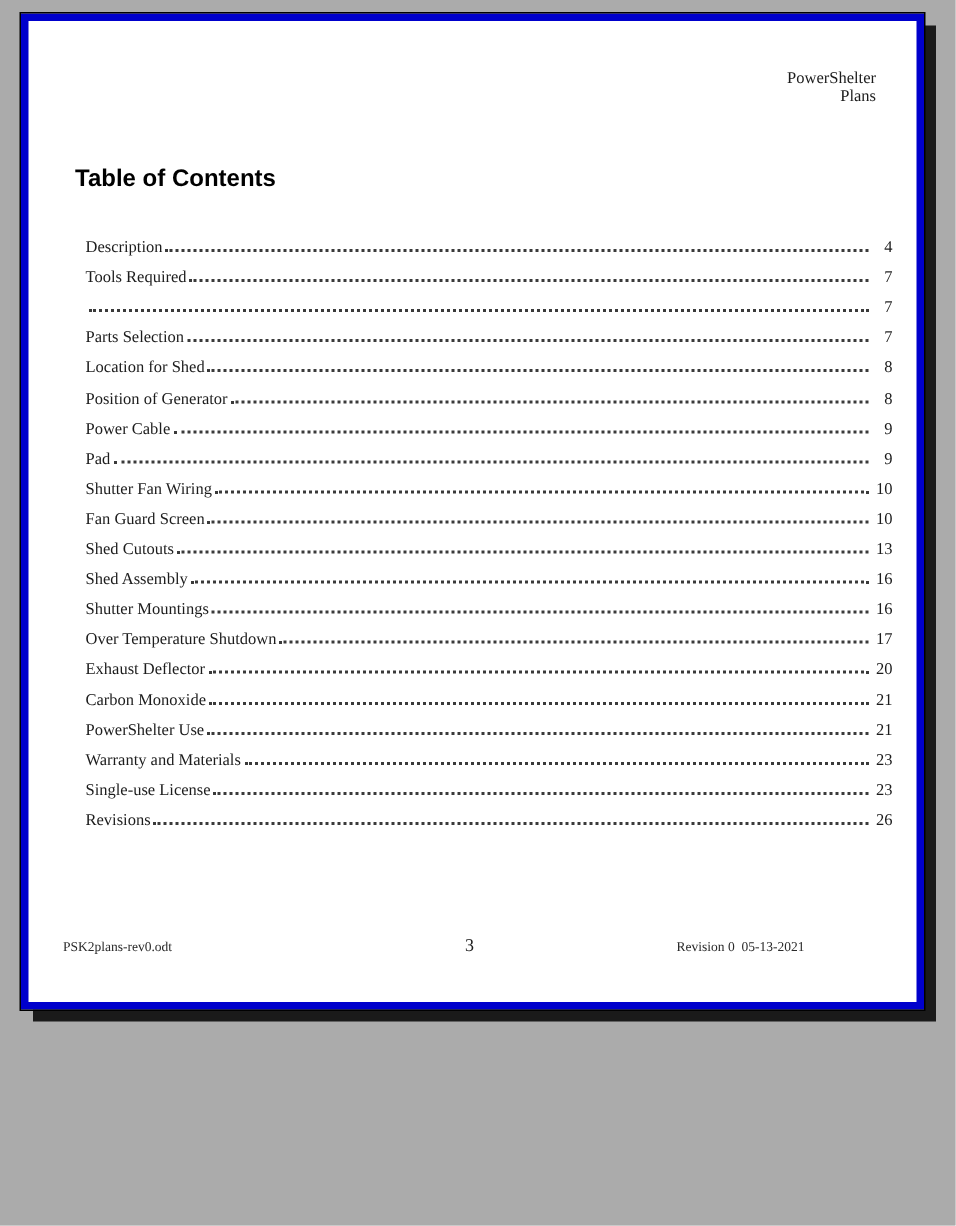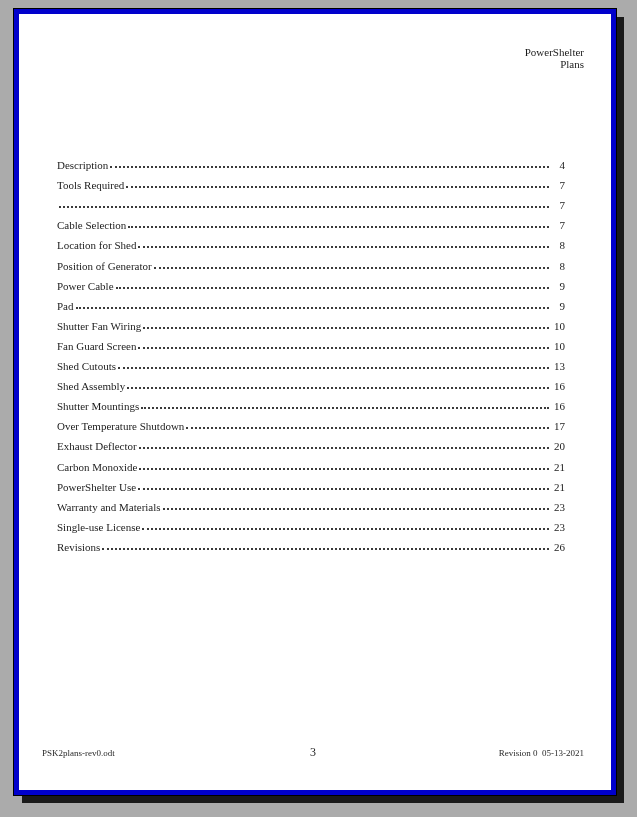--- a/index.html
+++ b/index.html
@@ -13,21 +13,21 @@
     width: 637px;
     height: 817px;
     background: #ababab;
     overflow: hidden;
   }
   .page {
     position: absolute;
     left: 14px;
     top: 9px;
     width: 602px;
-    height: 786px;
+    height: 664px;
     background: #ffffff;
     border: 5px solid #0000cc;
     outline: 1px solid #000000;
     box-shadow: 8px 8px 0 0 #1a1a1a;
   }
   .page-inner {
     position: relative;
     width: 100%;
     height: 100%;
     color: #1c1c1c;
@@ -47,21 +47,21 @@
     left: 31px;
     font-family: "Liberation Sans", sans-serif;
     font-weight: bold;
     font-size: 16px;
     color: #000000;
   }
   .toc-list {
     position: absolute;
     top: 140px;
     left: 38px;
-    right: 46px;
+    right: 16px;
   }
   .toc-row {
     display: flex;
     align-items: flex-end;
     height: 20.1px;
     font-size: 11px;
   }
   .toc-label {
     white-space: nowrap;
     line-height: 18px;
@@ -89,54 +89,55 @@
   }
   .footer-left  { flex: 1; text-align: left; }
   .footer-center {
     flex: 1;
     text-align: center;
     font-size: 12px;
     color: #1c1c1c;
   }
   .footer-right {
     flex: 1;
-    text-align: right;
+    text-align: center;
     white-space: pre;
   }
 </style>
 </head>
 <body>
 
 <div class="screen">
   <div class="page">
     <div class="page-inner">
 
       <div class="doc-header">
         <div>PowerShelter</div>
         <div>Plans</div>
       </div>
 
+      <h1 class="doc-title">Table of Contents</h1>
 
       <div class="toc-list">
           <div class="toc-row">
             <span class="toc-label">Description</span>
             <span class="toc-dots"></span>
             <span class="toc-page">4</span>
           </div>
           <div class="toc-row">
             <span class="toc-label">Tools Required</span>
             <span class="toc-dots"></span>
             <span class="toc-page">7</span>
           </div>
           <div class="toc-row">
             <span class="toc-dots"></span>
             <span class="toc-page">7</span>
           </div>
           <div class="toc-row">
-            <span class="toc-label">Cable Selection</span>
+            <span class="toc-label">Parts Selection</span>
             <span class="toc-dots"></span>
             <span class="toc-page">7</span>
           </div>
           <div class="toc-row">
             <span class="toc-label">Location for Shed</span>
             <span class="toc-dots"></span>
             <span class="toc-page">8</span>
           </div>
           <div class="toc-row">
             <span class="toc-label">Position of Generator</span>

